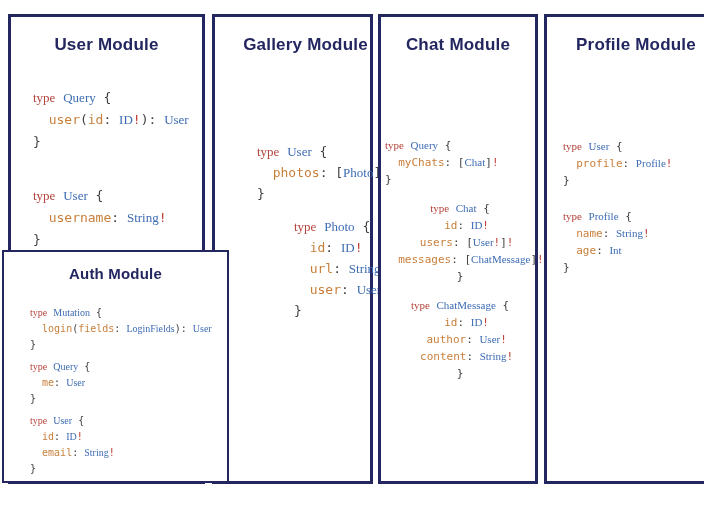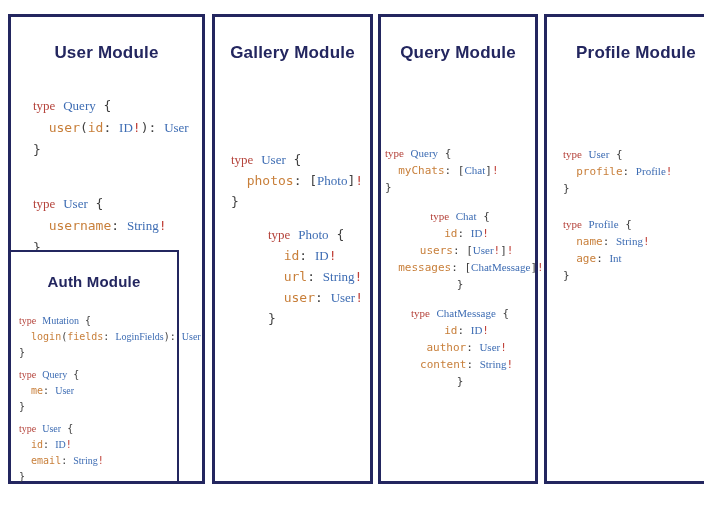--- a/index.html
+++ b/index.html
@@ -15,21 +15,21 @@
     background: #ffffff;
     overflow: hidden;
   }
   .panel {
     position: absolute;
     box-sizing: border-box;
     background: #ffffff;
     border: 3px solid var(--navy);
   }
   .panel h2 {
-    margin: 8px;
+    margin: 0;
     text-align: center;
     color: var(--navy);
     font-weight: 700;
     font-size: 17px;
     line-height: 24px;
     padding-top: 16px;
     letter-spacing: 0.2px;
     font-family: "Liberation Sans", sans-serif;
   }
   .code {
@@ -39,33 +39,33 @@
   }
   .code .line { white-space: pre; }
   .tok-k { color: var(--keyword); font-family: Liberation Serif, serif; }
   .tok-t { color: var(--typename); font-family: Liberation Serif, serif; }
   .tok-f { color: var(--field); }
   .tok-b { color: var(--bang); }
   .tok-p { color: var(--punct); }
 
   
   .p-user    { left: 8px;   top: 14px;  width: 197px; height: 470px; }
-  .p-gallery { left: 212px; top: 14px;  width: 161px; height: 470px; }
+  .p-gallery { left: 212px; top: 14px;  width: 161px; height: 470px; padding-left: 26px; }
   .p-chat    { left: 378px; top: 14px;  width: 160px; height: 470px; }
   .p-profile { left: 544px; top: 14px;  width: 184px; height: 470px; }
-  .p-auth    { left: 9px;   top: 250px; width: 170px; height: 233px; border-width: 2px; z-index: 2; }
+  .p-auth    { left: 2px;   top: 250px; width: 227px; height: 233px; border-width: 2px; z-index: 2; }
 
   .p-auth h2 { font-size: 15px; line-height: 20px; padding-top: 12px; }
 
   
   .p-user    .code { margin-top: 30px; padding-left: 22px; font-size: 13px; line-height: 22px; }
   .p-gallery .code { margin-top: 84px; padding-left: 16px; font-size: 13px; line-height: 21px; }
   .p-chat    .code { margin-top: 80px; padding-left: 4px;  font-size: 11px; line-height: 17px; }
   .p-profile .code { margin-top: 81px; padding-left: 16px; font-size: 11px; line-height: 17px; }
-  .p-auth    .code { margin-top: 21px; padding-left: 8px; font-size: 10px; line-height: 16px; }
+  .p-auth    .code { margin-top: 21px; padding-left: 26px; font-size: 10px; line-height: 16px; }
 
   .p-user    .block + .block { margin-top: 32px; }
   .p-gallery .block + .block { margin-top: 12px; margin-left: 37px; }
   .p-chat    .block + .block { margin-top: 12px; text-align: center; }
   .p-profile .block + .block { margin-top: 19px; }
   .p-auth    .block + .block { margin-top: 6px; }
 </style>
 </head>
 <body>
 
@@ -75,21 +75,21 @@
     <h2>User Module</h2>
     <div class="code"><div class="block"><div class="line"><span class="tok-k">type</span><span> </span><span class="tok-t">Query</span><span> </span><span class="tok-p">{</span></div><div class="line"><span>  </span><span class="tok-f">user</span><span class="tok-p">(</span><span class="tok-f">id</span><span class="tok-p">:</span><span> </span><span class="tok-t">ID</span><span class="tok-b">!</span><span class="tok-p">)</span><span class="tok-p">:</span><span> </span><span class="tok-t">User</span></div><div class="line"><span class="tok-p">}</span></div></div><div class="block"><div class="line"><span class="tok-k">type</span><span> </span><span class="tok-t">User</span><span> </span><span class="tok-p">{</span></div><div class="line"><span>  </span><span class="tok-f">username</span><span class="tok-p">:</span><span> </span><span class="tok-t">String</span><span class="tok-b">!</span></div><div class="line"><span class="tok-p">}</span></div></div></div>
   </section>
 
   <section class="panel p-gallery">
     <h2>Gallery Module</h2>
     <div class="code"><div class="block"><div class="line"><span class="tok-k">type</span><span> </span><span class="tok-t">User</span><span> </span><span class="tok-p">{</span></div><div class="line"><span>  </span><span class="tok-f">photos</span><span class="tok-p">:</span><span> </span><span class="tok-p">[</span><span class="tok-t">Photo</span><span class="tok-p">]</span><span class="tok-b">!</span></div><div class="line"><span class="tok-p">}</span></div></div><div class="block"><div class="line"><span class="tok-k">type</span><span> </span><span class="tok-t">Photo</span><span> </span><span class="tok-p">{</span></div><div class="line"><span>  </span><span class="tok-f">id</span><span class="tok-p">:</span><span> </span><span class="tok-t">ID</span><span class="tok-b">!</span></div><div class="line"><span>  </span><span class="tok-f">url</span><span class="tok-p">:</span><span> </span><span class="tok-t">String</span><span class="tok-b">!</span></div><div class="line"><span>  </span><span class="tok-f">user</span><span class="tok-p">:</span><span> </span><span class="tok-t">User</span><span class="tok-b">!</span></div><div class="line"><span class="tok-p">}</span></div></div></div>
   </section>
 
   <section class="panel p-chat">
-    <h2>Query Module</h2>
+    <h2>Chat Module</h2>
     <div class="code"><div class="block"><div class="line"><span class="tok-k">type</span><span> </span><span class="tok-t">Query</span><span> </span><span class="tok-p">{</span></div><div class="line"><span>  </span><span class="tok-f">myChats</span><span class="tok-p">:</span><span> </span><span class="tok-p">[</span><span class="tok-t">Chat</span><span class="tok-p">]</span><span class="tok-b">!</span></div><div class="line"><span class="tok-p">}</span></div></div><div class="block"><div class="line"><span class="tok-k">type</span><span> </span><span class="tok-t">Chat</span><span> </span><span class="tok-p">{</span></div><div class="line"><span>  </span><span class="tok-f">id</span><span class="tok-p">:</span><span> </span><span class="tok-t">ID</span><span class="tok-b">!</span></div><div class="line"><span>  </span><span class="tok-f">users</span><span class="tok-p">:</span><span> </span><span class="tok-p">[</span><span class="tok-t">User</span><span class="tok-b">!</span><span class="tok-p">]</span><span class="tok-b">!</span></div><div class="line"><span>  </span><span class="tok-f">messages</span><span class="tok-p">:</span><span> </span><span class="tok-p">[</span><span class="tok-t">ChatMessage</span><span class="tok-p">]</span><span class="tok-b">!</span></div><div class="line"><span class="tok-p">}</span></div></div><div class="block"><div class="line"><span class="tok-k">type</span><span> </span><span class="tok-t">ChatMessage</span><span> </span><span class="tok-p">{</span></div><div class="line"><span>  </span><span class="tok-f">id</span><span class="tok-p">:</span><span> </span><span class="tok-t">ID</span><span class="tok-b">!</span></div><div class="line"><span>  </span><span class="tok-f">author</span><span class="tok-p">:</span><span> </span><span class="tok-t">User</span><span class="tok-b">!</span></div><div class="line"><span>  </span><span class="tok-f">content</span><span class="tok-p">:</span><span> </span><span class="tok-t">String</span><span class="tok-b">!</span></div><div class="line"><span class="tok-p">}</span></div></div></div>
   </section>
 
   <section class="panel p-profile">
     <h2>Profile Module</h2>
     <div class="code"><div class="block"><div class="line"><span class="tok-k">type</span><span> </span><span class="tok-t">User</span><span> </span><span class="tok-p">{</span></div><div class="line"><span>  </span><span class="tok-f">profile</span><span class="tok-p">:</span><span> </span><span class="tok-t">Profile</span><span class="tok-b">!</span></div><div class="line"><span class="tok-p">}</span></div></div><div class="block"><div class="line"><span class="tok-k">type</span><span> </span><span class="tok-t">Profile</span><span> </span><span class="tok-p">{</span></div><div class="line"><span>  </span><span class="tok-f">name</span><span class="tok-p">:</span><span> </span><span class="tok-t">String</span><span class="tok-b">!</span></div><div class="line"><span>  </span><span class="tok-f">age</span><span class="tok-p">:</span><span> </span><span class="tok-t">Int</span></div><div class="line"><span class="tok-p">}</span></div></div></div>
   </section>
 
   <section class="panel p-auth">
     <h2>Auth Module</h2>

